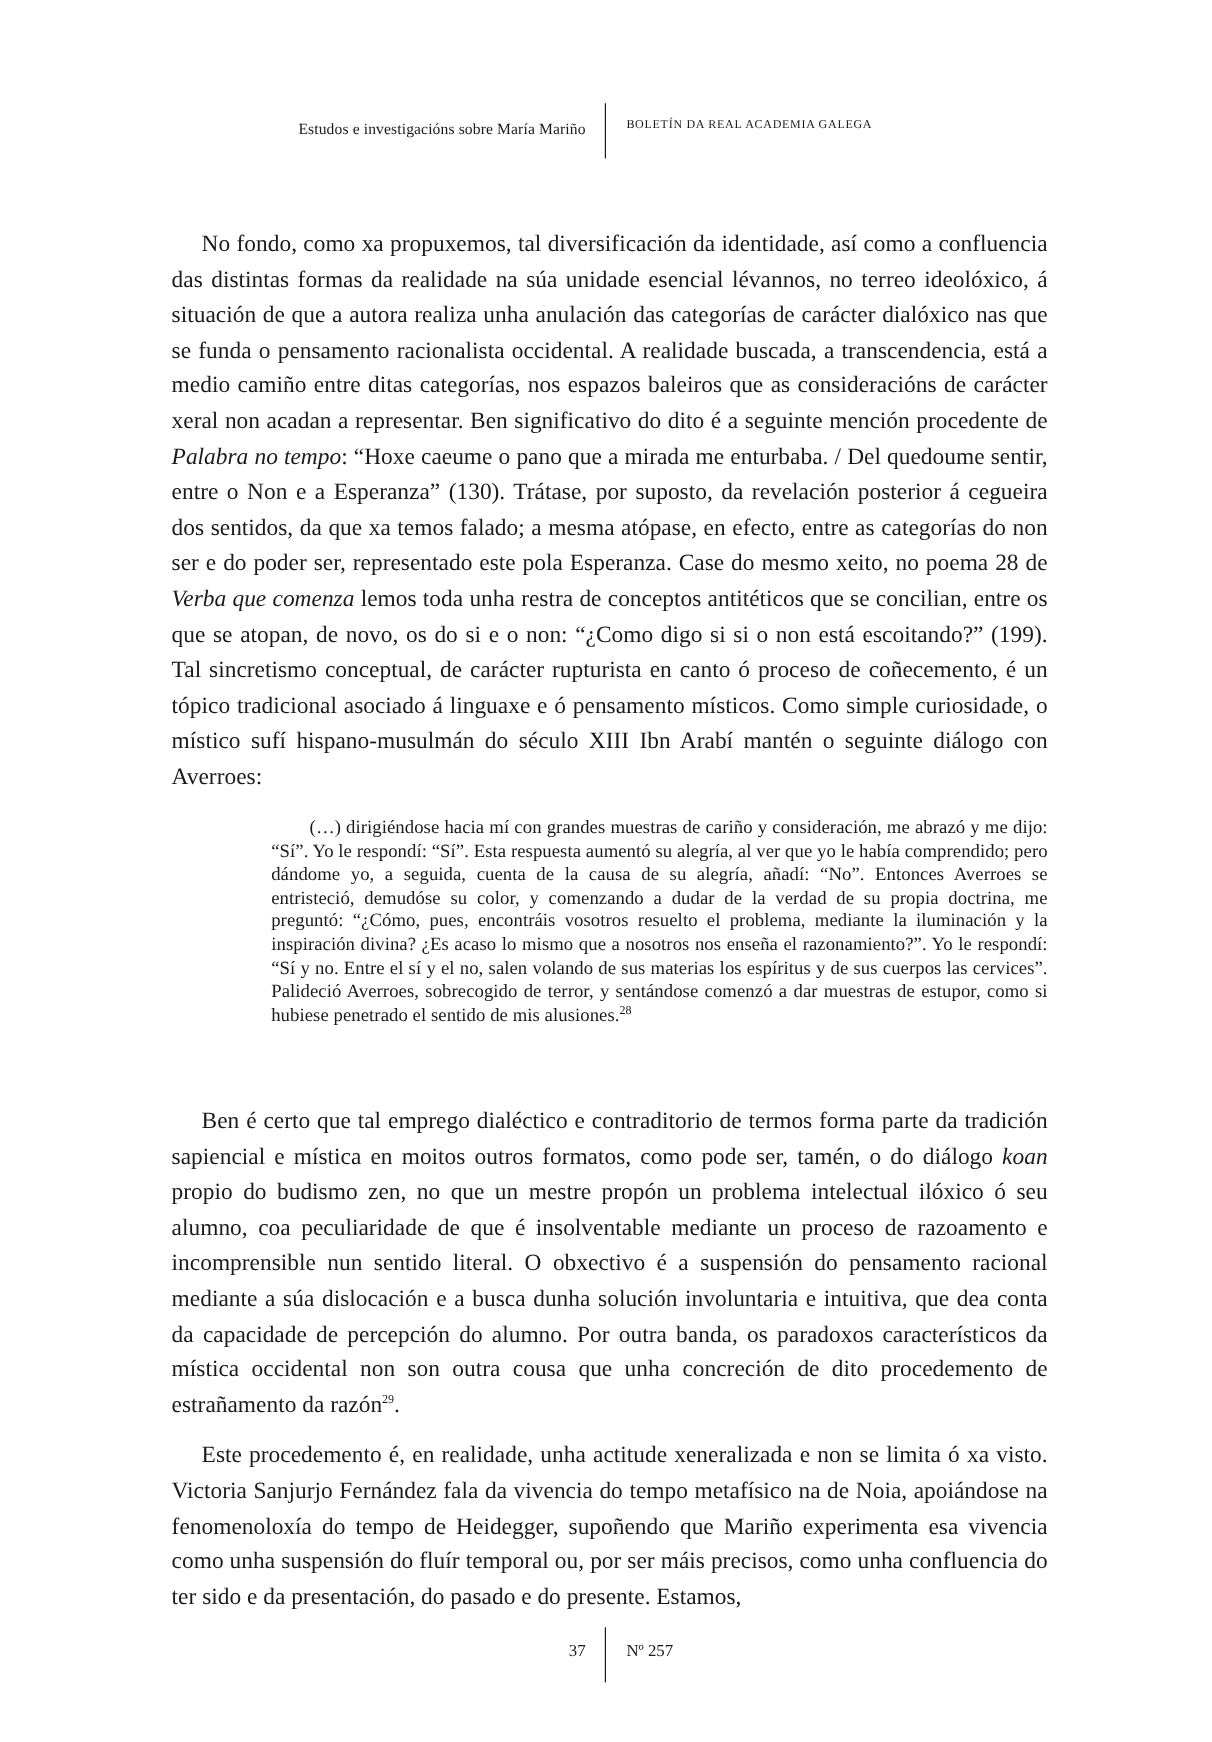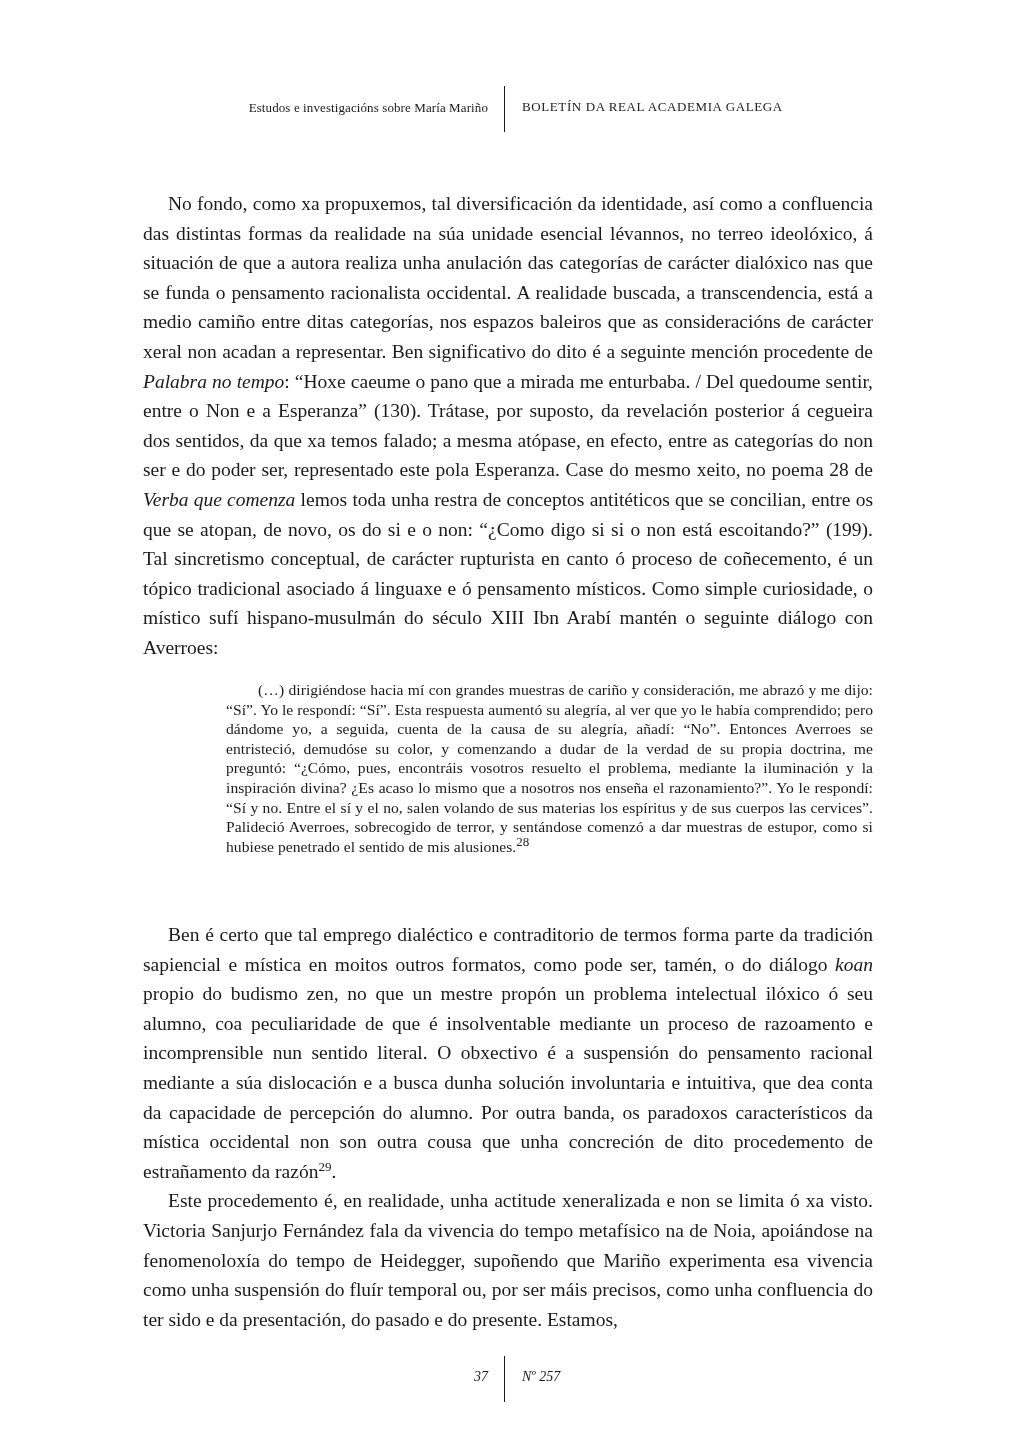--- a/index.html
+++ b/index.html
@@ -42,69 +42,68 @@
     left: 504px;
     top: 0;
     width: 1px;
     height: 46px;
     background: #1a1a1a;
   }
   .header-right {
     position: absolute;
     left: 522px;
     top: 13px;
-    font-size: 13px;
+    font-size: 10px;
     letter-spacing: 0.6px;
     white-space: nowrap;
   }
   
   .body-text {
     position: absolute;
     left: 143px;
     width: 730px;
     font-size: 19.5px;
     line-height: 29.6px;
     text-align: justify;
     hyphens: manual;
   }
   .body-text p {
     margin: 0;
     text-indent: 25px;
   }
   .block-1 { top: 173px; }
   .block-2 { top: 904px; }
-  .block-2 p + p { margin-top: 0; }
+  .block-2 p + p { margin-top: 12px; }
   .block-quote {
     position: absolute;
     left: 226px;
     top: 664px;
     width: 647px;
     font-size: 15.6px;
     line-height: 19.6px;
     text-align: justify;
     letter-spacing: 0.05px;
   }
   .block-quote p {
     margin: 0;
     text-indent: 32px;
   }
   .fn {
-    font-size: 13px;
+    font-size: 10px;
     vertical-align: super;
     line-height: 0;
   }
   em { }
   
   .running-footer {
     position: absolute;
     top: 1340px;
     left: 0;
     width: 1010px;
     height: 46px;
-    font-style: italic;
   }
   .footer-page {
     position: absolute;
     right: 522px;
     top: 13px;
     font-size: 14px;
   }
   .footer-divider {
     position: absolute;
     left: 504px;

